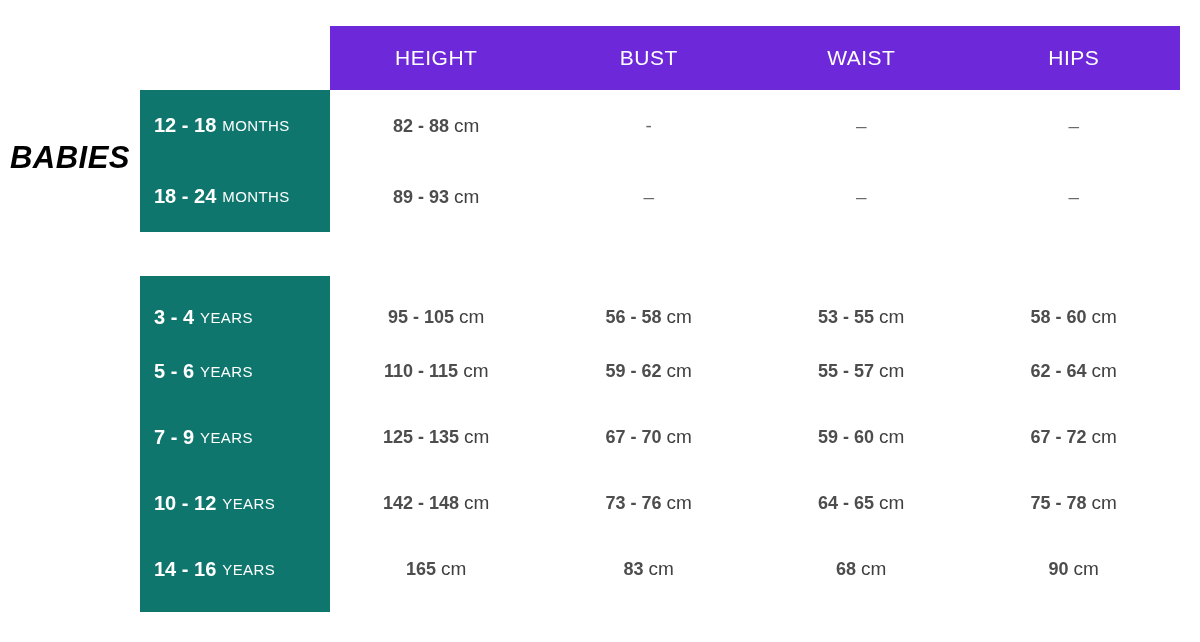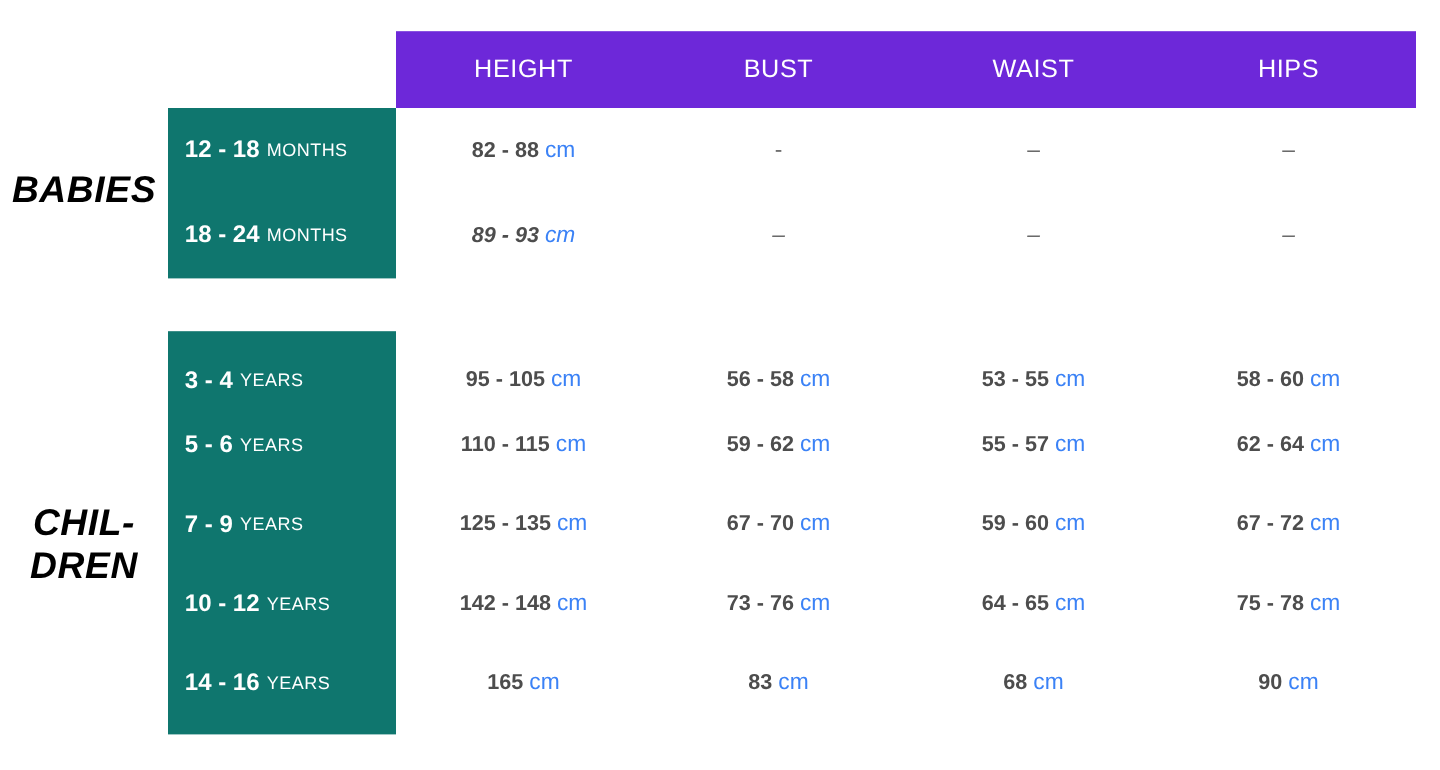--- a/index.html
+++ b/index.html
@@ -109,21 +109,21 @@
     color: #5b5b5b;
     white-space: nowrap;
   }
   .data-cell .val {
     font-weight: bold;
     font-size: 18px;
     color: #4d4d4d;
   }
   .data-cell .unit {
     font-size: 19px;
-    color: #3b82f6;
+    color: #404040;
     margin-left: 5px;
   }
   .data-cell.empty {
     font-size: 19px;
     color: #6a6a6a;
   }
   
   .data-cell.single .val { font-weight: bold; }
 </style>
 </head>
@@ -153,34 +153,30 @@
 
   <div class="data-rows" id="babies-data">
     <div class="data-row" style="height:71px;">
       <div class="data-cell">
         <span class="val">82 - 88</span><span class="unit">cm</span>
       </div>
       <div class="data-cell empty">-</div>
       <div class="data-cell empty">–</div>
       <div class="data-cell empty">–</div>
     </div>
-    <div class="data-row" style="height:71px;font-style:italic;">
+    <div class="data-row" style="height:71px;">
       <div class="data-cell">
         <span class="val">89 - 93</span><span class="unit">cm</span>
       </div>
       <div class="data-cell empty">–</div>
       <div class="data-cell empty">–</div>
       <div class="data-cell empty">–</div>
     </div>
   </div>
 
-  <div class="group-label" id="children-label">
-    <div>CHIL-</div>
-    <div>DREN</div>
-  </div>
 
   <div class="age-col" id="children-ages">
     <div class="age-row" style="height:42px; margin-top:20px;">
       <span class="num">3 - 4</span>
       <span class="unit">YEARS</span>
     </div>
     <div class="age-row" style="height:66px;">
       <span class="num">5 - 6</span>
       <span class="unit">YEARS</span>
     </div>

